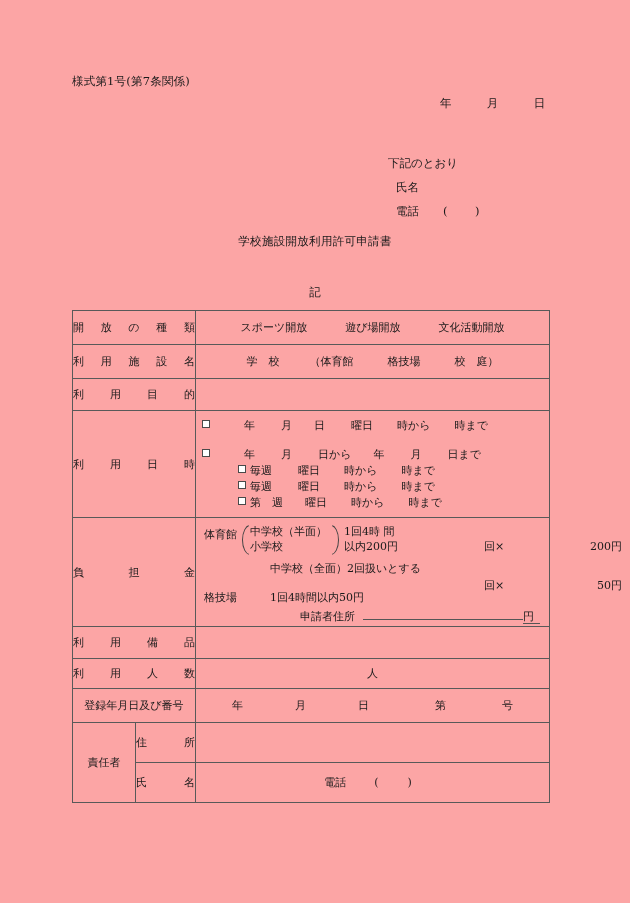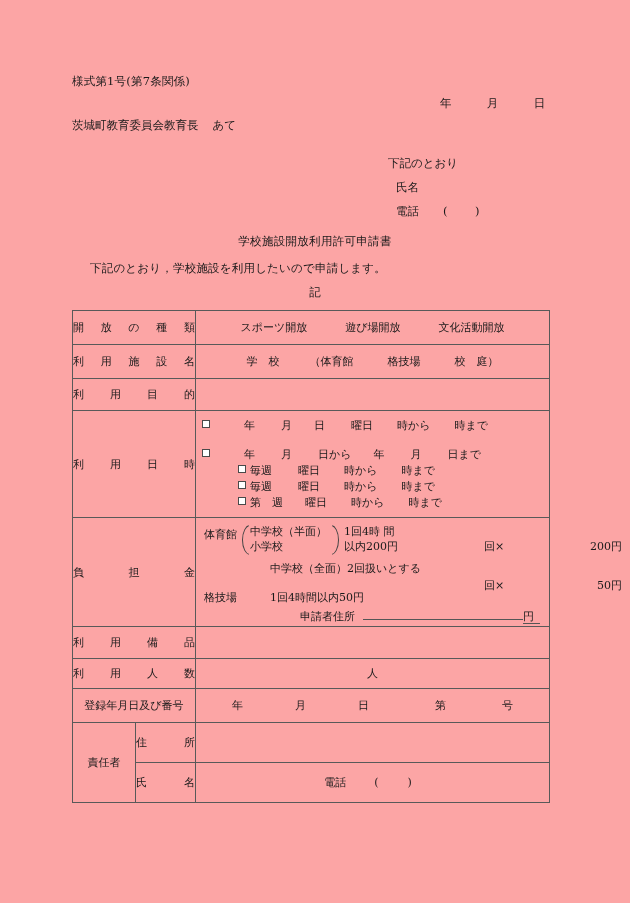--- a/index.html
+++ b/index.html
@@ -288,38 +288,34 @@
   <div class="form-no">様式第1号(第7条関係)</div>
 
   <div class="date-line">
     <span>年</span>
     <span class="gap-a"></span>
     <span>月</span>
     <span class="gap-b"></span>
     <span>日</span>
   </div>
 
-  <div class="addressee">
-    <span>茨城町教育委員会教育長</span><span class="ate">あて</span>
-  </div>
 
   <div class="applicant">
     <div class="row">
       <span>下記のとおり</span>
     </div>
     <div class="row indent">
       <span>氏名</span>
     </div>
     <div class="row indent">
       <span>電話</span><span class="tel-paren">(　)</span>
     </div>
   </div>
 
   <div class="doc-title">学校施設開放利用許可申請書</div>
-  <div class="lead">下記のとおり，学校施設を利用したいので申請します。</div>
   <div class="ki">記</div>
 
   <table class="form-table">
     <colgroup>
       <col style="width:63px">
       <col style="width:60px">
       <col style="width:354px">
     </colgroup>
     <tbody>
 

